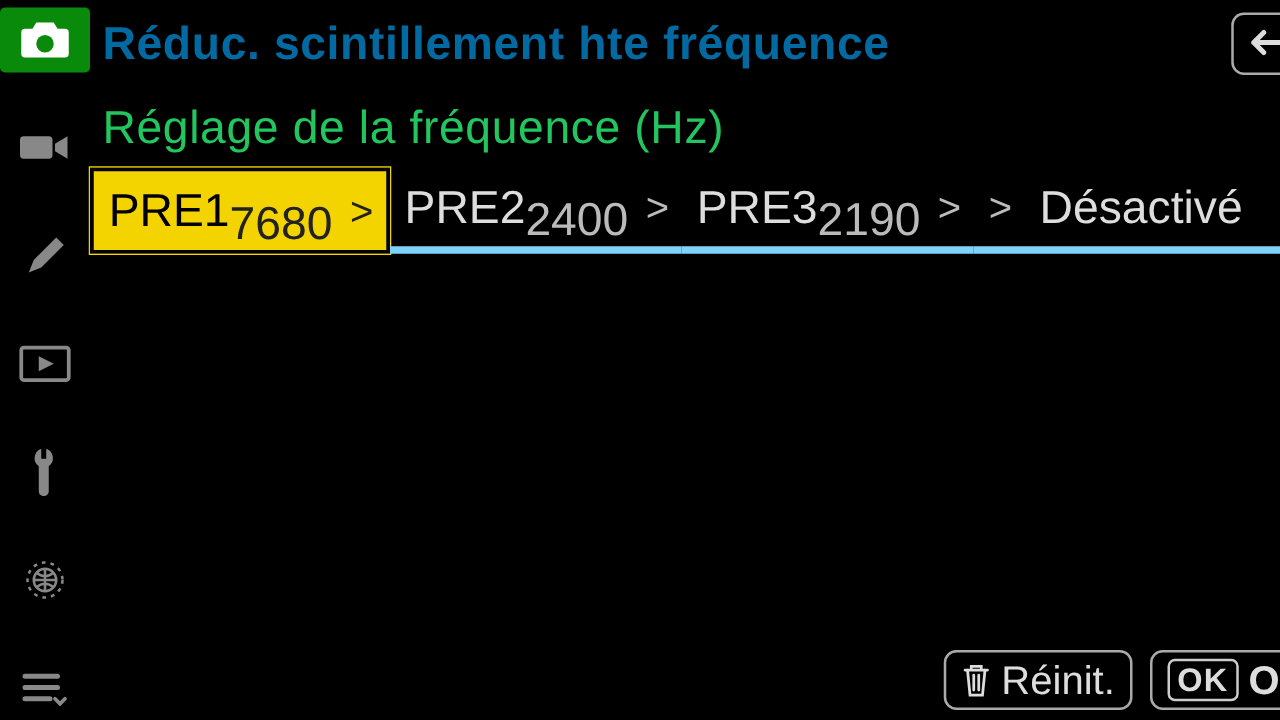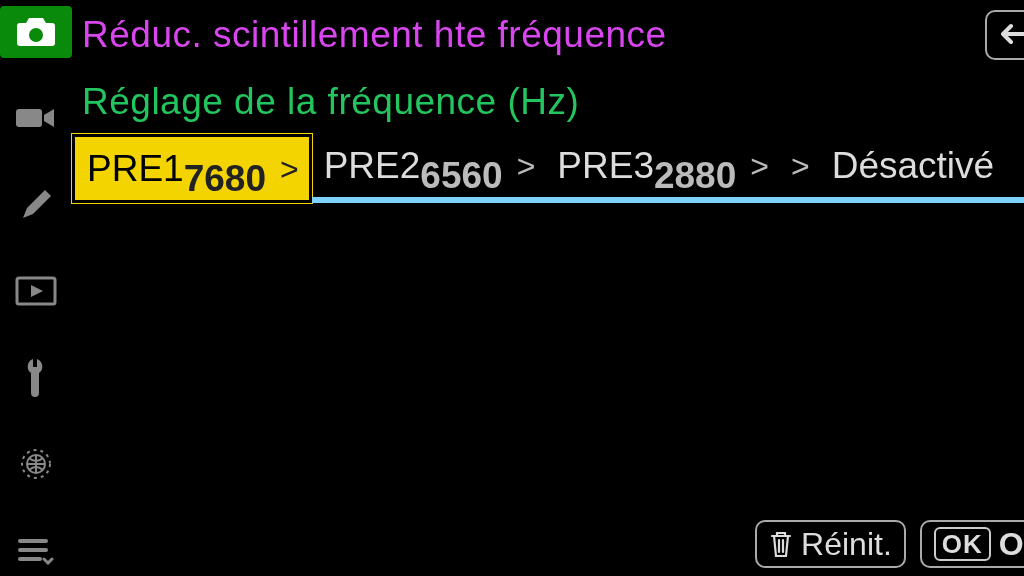--- a/index.html
+++ b/index.html
@@ -46,22 +46,22 @@
     flex-direction: column;
   }
   .header {
     height: 70px;
     display: flex;
     align-items: center;
     padding: 0 8px 0 10px;
   }
   .header-title {
     font-size: 37px;
-    color: #d946ef;
-    font-weight: 400;
+    color: #0369a1;
+    font-weight: 700;
     flex: 1;
     letter-spacing: 0.5px;
   }
   .back-btn {
     width: 64px; height: 50px;
     border: 2px solid #aaa;
     border-radius: 10px;
     display: flex; align-items: center; justify-content: center;
     color: #ddd;
     margin-right: 4px;
@@ -83,21 +83,21 @@
   }
   .row {
     height: 69px;
     display: flex; align-items: center;
     padding: 0 8px 0 12px;
     border-bottom: 6px solid #7dd3fc;
     font-size: 37px;
     color: #ddd;
   }
   .row .label { flex: 1; font-weight: 400; }
-  .row .value { color: #bbb; font-weight: 700; margin-right: 14px; margin-top: 20px; }
+  .row .value { color: #bbb; font-weight: 400; margin-right: 14px; margin-top: 20px; }
   .row .caret { color: #bbb; font-size: 32px; line-height: 1; margin-right: 2px;}
   .row.selected {
     background: #f3d400;
     color: #000;
     border: 3px solid #000;
     outline: 1px solid #f3d400;
   }
   .row.selected .value { color: #222; }
   .row.selected .caret { color: #222; }
   .row.disabled .value, .row.disabled .caret { visibility: hidden; }
@@ -199,26 +199,26 @@
 
     <div class="list">
 
     <div class="row selected">
           <span class="label">PRE1</span>
           <span class="value">7680</span>
           <span class="caret">&gt;</span>
         </div>
         <div class="row">
           <span class="label">PRE2</span>
-          <span class="value">6560</span>
+          <span class="value">2400</span>
           <span class="caret">&gt;</span>
         </div>
         <div class="row">
           <span class="label">PRE3</span>
-          <span class="value">2880</span>
+          <span class="value">2190</span>
           <span class="caret">&gt;</span>
         </div>
         <div class="row">
           <span class="caret">&gt;</span>
         </div>
         <div class="row disabled">
           <span class="label">Désactivé</span>
           <span class="value"></span>
           <span class="caret">&gt;</span>
         </div>

